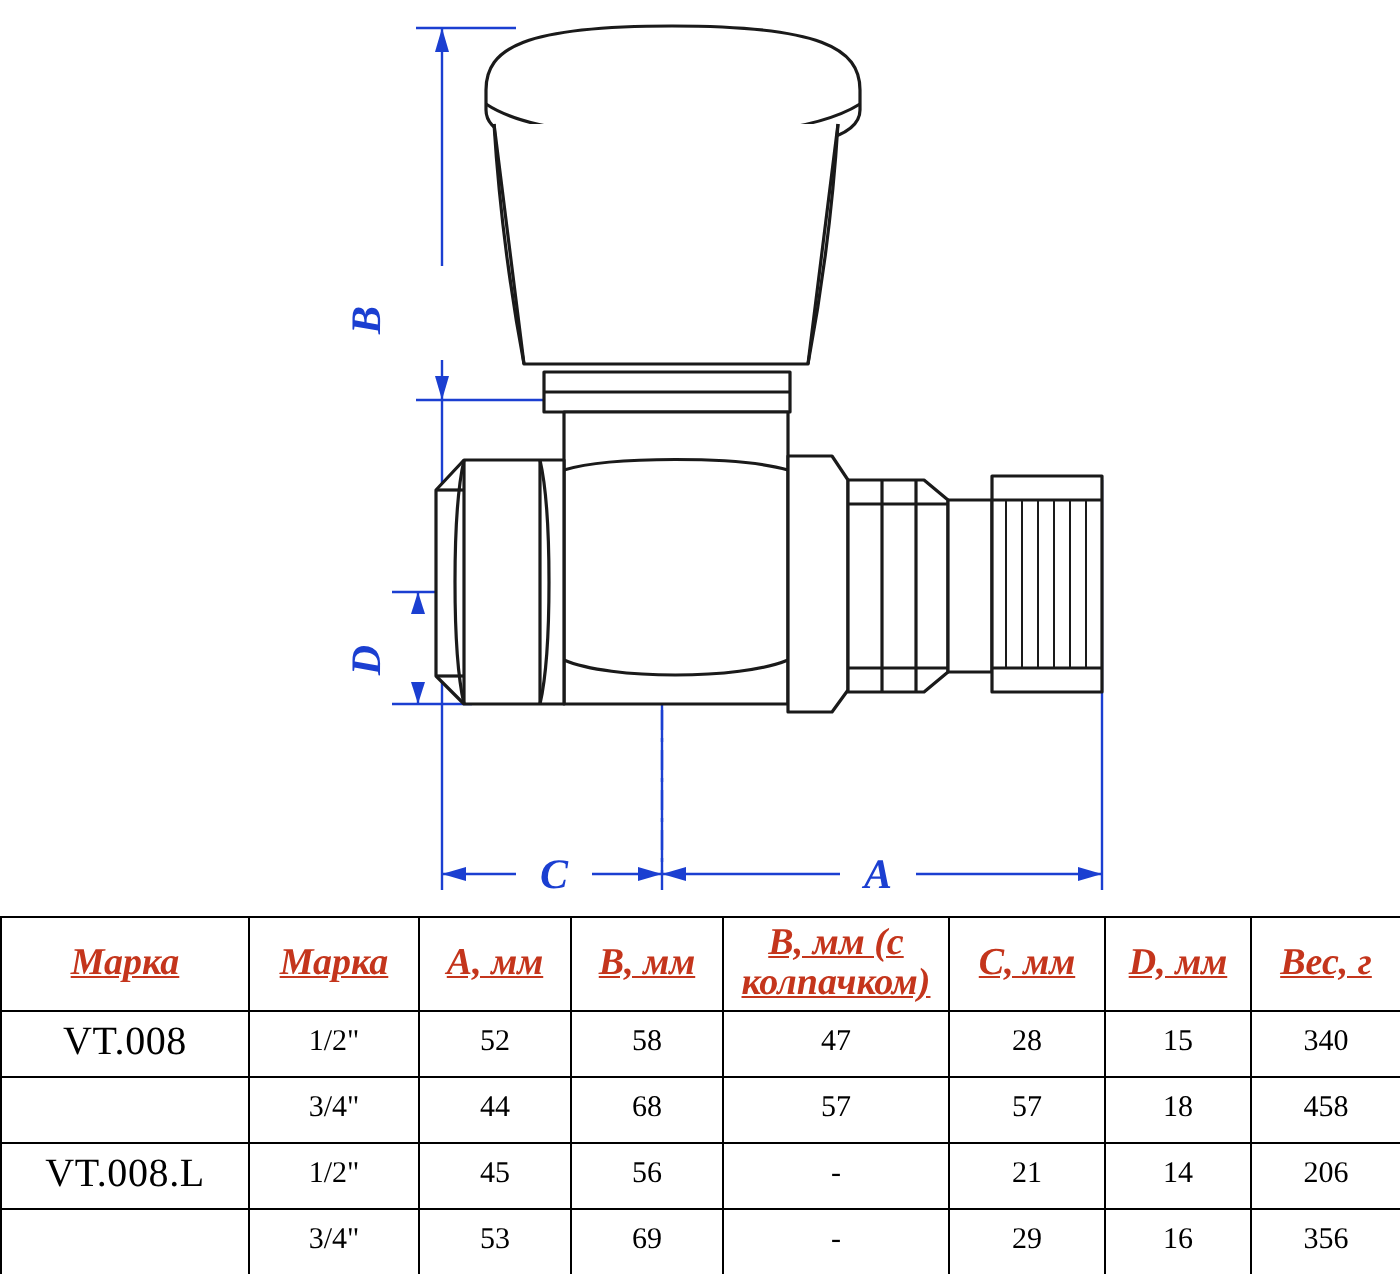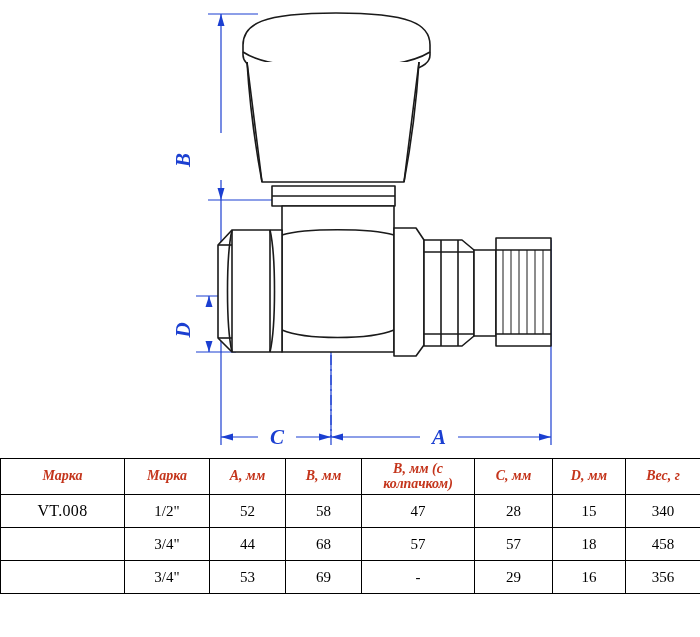--- a/index.html
+++ b/index.html
@@ -44,25 +44,26 @@
     vertical-align: middle;
     font-size: 15px;
     padding: 3px 2px;
     height: 26px;
     color: #000000;
   }
   table.spec th {
     color: #c4351c;
     font-style: italic;
     font-weight: bold;
-    font-size: 14px;
+    font-size: 19px;
     line-height: 1.05;
+    text-decoration: underline;
   }
   table.spec td.model {
-    font-size: 16px;
+    font-size: 20px;
     letter-spacing: 0.3px;
   }
   table.spec td.blank {
     border-left: 1px solid #000000;
   }
   .dim-label {
     fill: #1b3fd1;
     font-family: "Liberation Serif", serif;
     font-style: italic;
     font-weight: bold;
@@ -206,20 +207,30 @@
           <td class="model blank"></td>
           <td>3/4"</td>
           <td>44</td>
           <td>68</td>
           <td>57</td>
           <td>57</td>
           <td>18</td>
           <td>458</td>
         </tr>
         <tr>
+          <td class="model">VT.008.L</td>
+          <td>1/2"</td>
+          <td>45</td>
+          <td>56</td>
+          <td>-</td>
+          <td>21</td>
+          <td>14</td>
+          <td>206</td>
+        </tr>
+        <tr>
           <td class="model blank"></td>
           <td>3/4"</td>
           <td>53</td>
           <td>69</td>
           <td>-</td>
           <td>29</td>
           <td>16</td>
           <td>356</td>
         </tr>
       </tbody>

